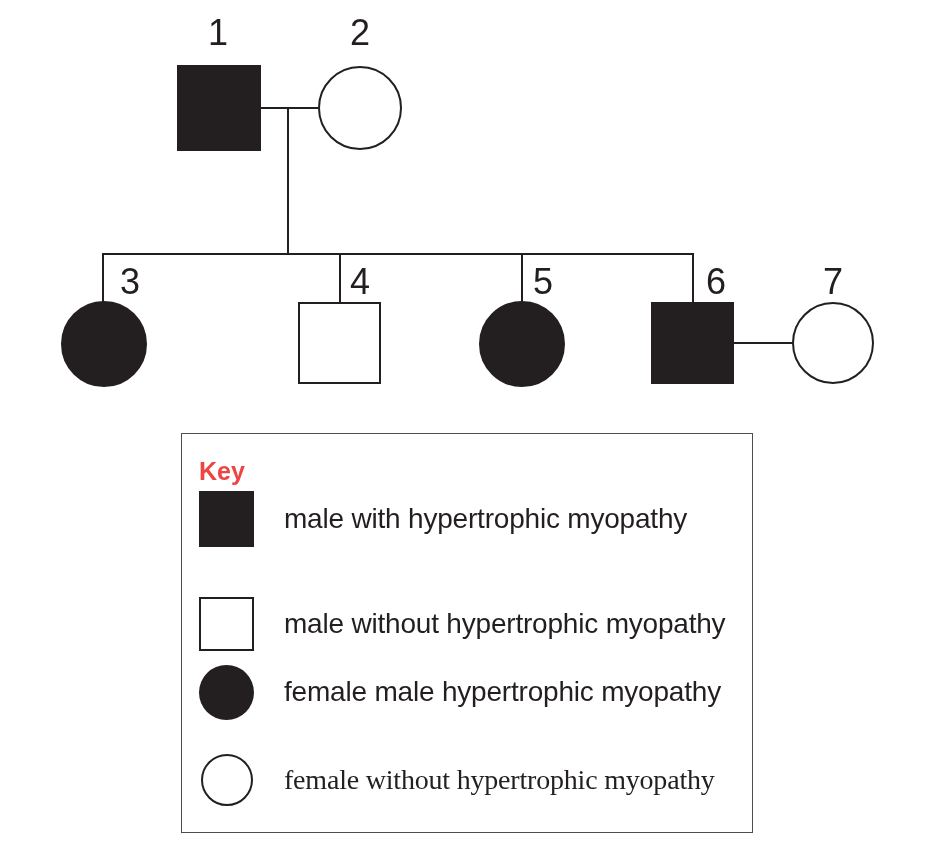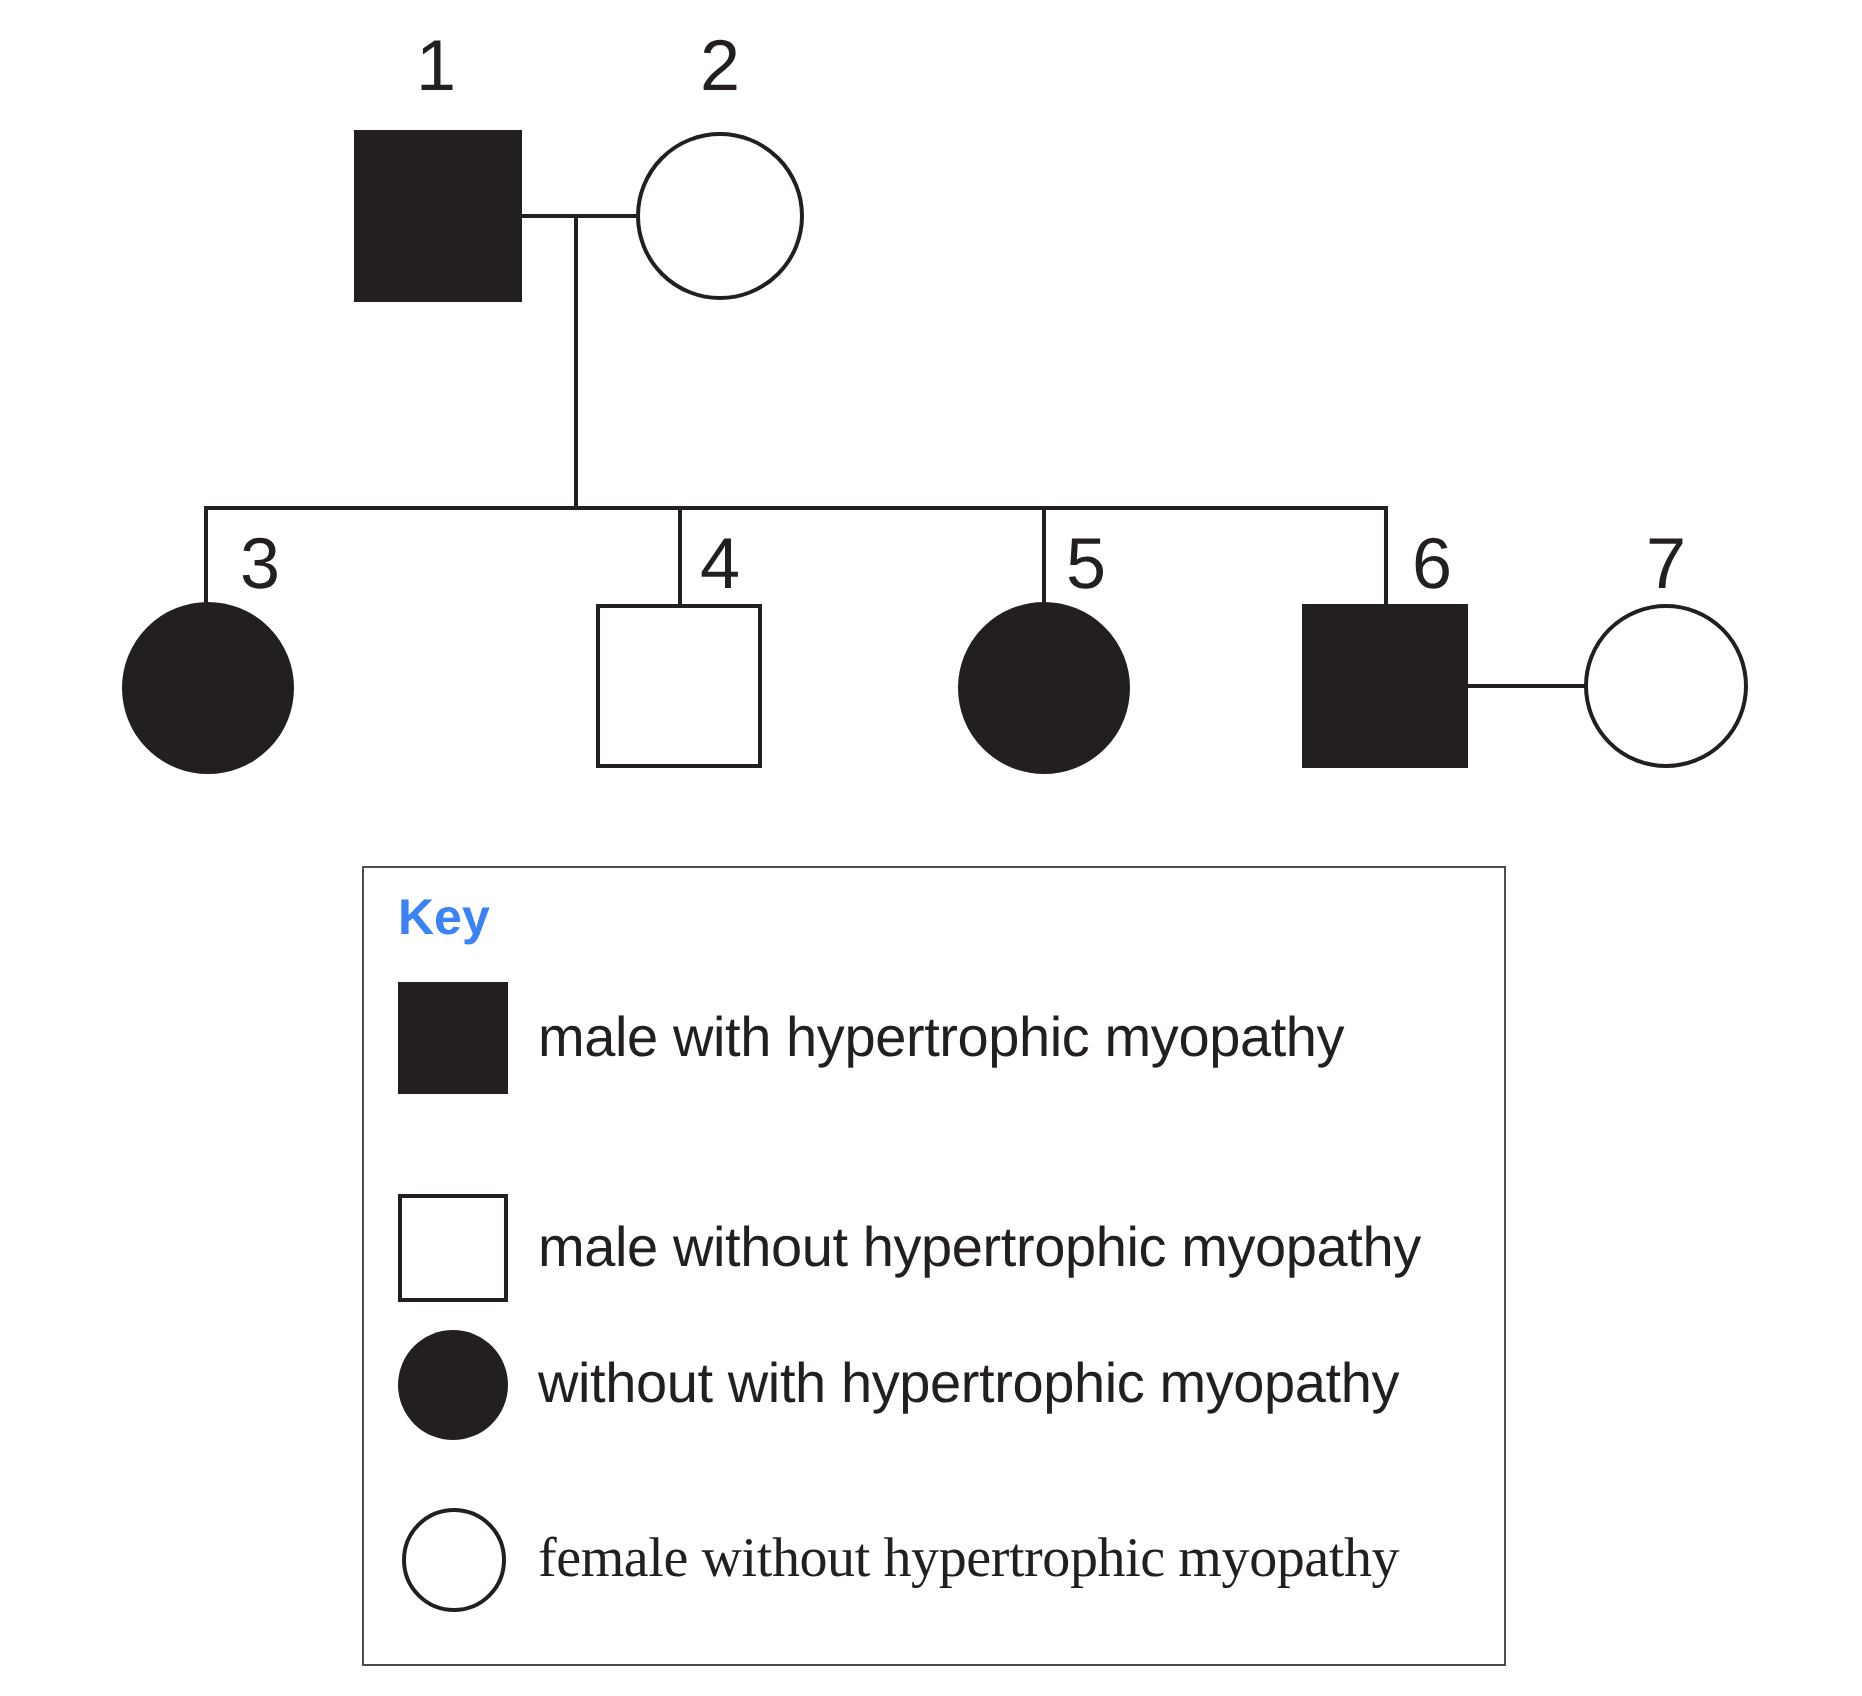--- a/index.html
+++ b/index.html
@@ -46,43 +46,43 @@
     top: 433px;
     width: 572px;
     height: 400px;
     border: 1.5px solid #4d4d4d;
     box-sizing: border-box;
     background: #ffffff;
   }
   .key-title {
     position: absolute;
     left: 17px;
-    top: 10px;
+    top: 22px;
     font-size: 25px;
     font-weight: bold;
-    color: #3b82f6;
+    color: #ef4444;
     line-height: 1.2;
   }
   .key-row {
     position: absolute;
     left: 17px;
     height: 56px;
     display: flex;
     align-items: center;
   }
   .key-row .sym-col {
     width: 55px;
     height: 56px;
     display: flex;
     align-items: center;
     justify-content: center;
     flex: 0 0 55px;
   }
   .key-label {
-    margin-left: 15px;
+    margin-left: 30px;
     font-size: 28px;
     color: #231f20;
     letter-spacing: -0.2px;
     white-space: nowrap;
   }
   .sym-square-filled {
     width: 55px;
     height: 56px;
     background: #231f20;
   }
@@ -158,21 +158,21 @@
       <div class="sym-col">
         <div class="sym-square-open"></div>
       </div>
       <div class="key-label">male without hypertrophic myopathy</div>
     </div>
 
     <div class="key-row row-3">
       <div class="sym-col">
         <div class="sym-circle-filled"></div>
       </div>
-      <div class="key-label">without with hypertrophic myopathy</div>
+      <div class="key-label">female male hypertrophic myopathy</div>
     </div>
 
     <div class="key-row row-4">
       <div class="sym-col">
         <div class="sym-circle-open"></div>
       </div>
       <div class="key-label">female without hypertrophic myopathy</div>
     </div>
   </div>
 

